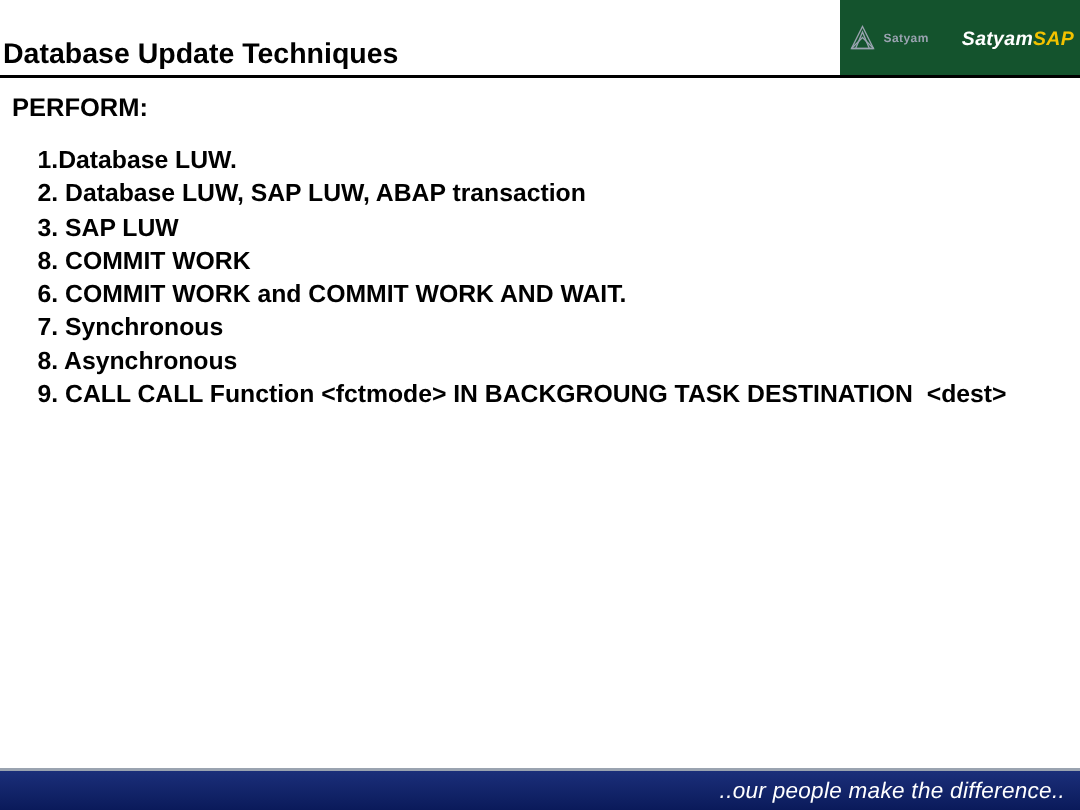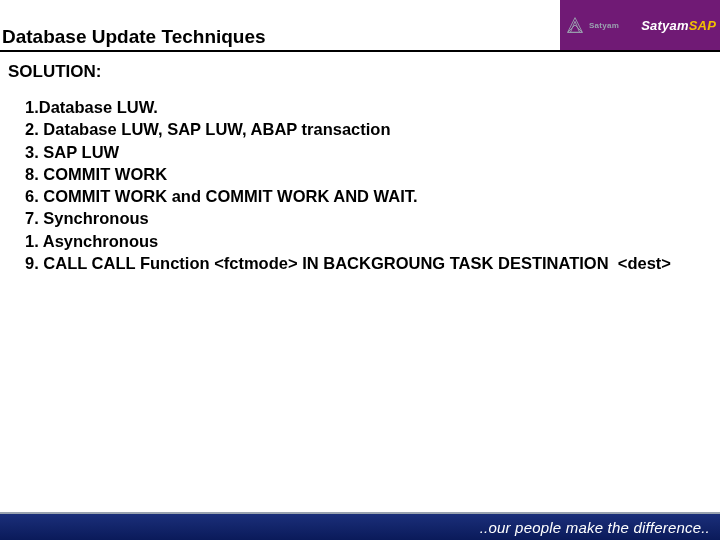--- a/index.html
+++ b/index.html
@@ -23,21 +23,21 @@
     align-items: flex-end;
     padding: 0 4px 2px 2px;
     font-weight: bold;
     font-size: 19px;
     color: #000;
     border-bottom: 2px solid #000;
     margin-bottom: -2px;
   }
   .logo-strip {
     width: 160px;
-    background: #701a75;
+    background: #14532d;
     display: flex;
     align-items: center;
     justify-content: center;
     gap: 22px;
     padding: 0 8px;
   }
   .satyam-logo {
     display: flex;
     align-items: center;
     gap: 3px;
@@ -116,28 +116,28 @@
       </div>
       <div class="satyam-text">Satyam</div>
     </div>
     <div class="brand">
       <span>Satyam</span><span class="sap">SAP</span>
     </div>
   </div>
 </div>
 
 <div class="content">
-  <div class="solution-label">SOLUTION:</div>
+  <div class="solution-label">PERFORM:</div>
   <div class="answers">
     <div class="row">1.Database LUW.</div>
     <div class="row">2. Database LUW, SAP LUW, ABAP transaction</div>
     <div class="row">3. SAP LUW</div>
     <div class="row">8. COMMIT WORK</div>
     <div class="row">6. COMMIT WORK and COMMIT WORK AND WAIT.</div>
     <div class="row">7. Synchronous</div>
-    <div class="row">1. Asynchronous</div>
+    <div class="row">8. Asynchronous</div>
     <div class="row">9. CALL CALL Function &lt;fctmode&gt; IN BACKGROUNG TASK DESTINATION  &lt;dest&gt;</div>
   </div>
 </div>
 
 <div class="footer">
   <div class="tagline">..our people make the difference..</div>
 </div>
 
 </body></html>

